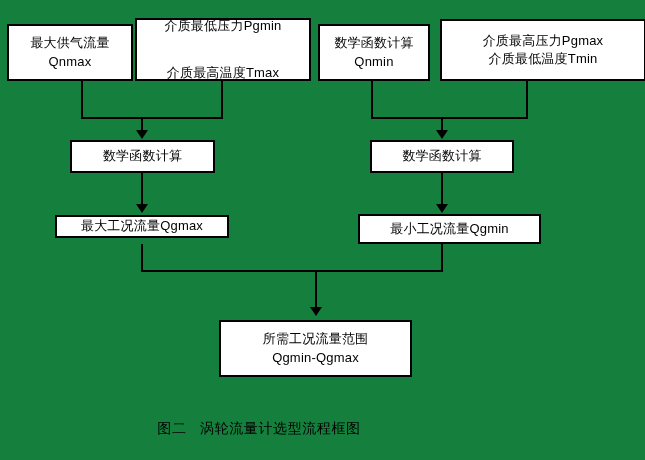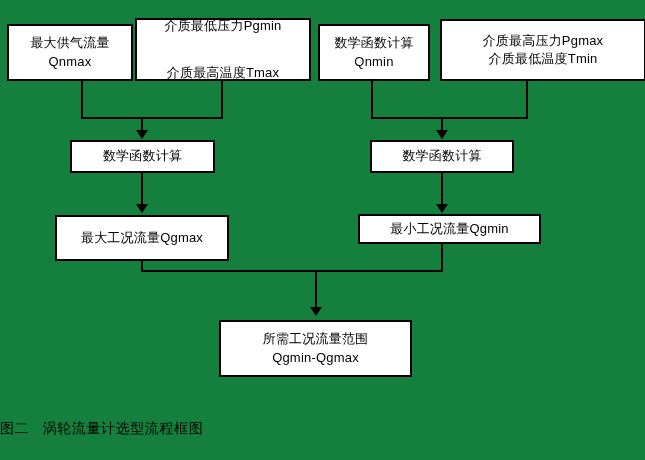--- a/index.html
+++ b/index.html
@@ -43,21 +43,21 @@
   #n-qnmax  { left: 7px;   top: 24px;  width: 126px; height: 57px; }
   #n-pgmin  { left: 135px; top: 18px;  width: 176px; height: 63px; gap: 28px; }
   #n-qnmin  { left: 318px; top: 24px;  width: 112px; height: 57px; }
   #n-pgmax  { left: 440px; top: 19px;  width: 206px; height: 62px; }
 
   
   #n-calc-left  { left: 70px;  top: 140px; width: 145px; height: 33px; }
   #n-calc-right { left: 370px; top: 140px; width: 144px; height: 33px; }
 
   
-  #n-qgmax { left: 55px;  top: 215px; width: 174px; height: 46px; }
+  #n-qgmax { left: 55px;  top: 215px; width: 174px; height: 23px; }
   #n-qgmin { left: 358px; top: 214px; width: 183px; height: 30px; justify-content: center; }
 
   
   #n-range { left: 219px; top: 320px; width: 193px; height: 57px; }
 
   
   .edge {
     position: absolute;
     background: #000000;
     z-index: 1;
@@ -102,20 +102,21 @@
   #e-merge-bus  { left: 141px; top: 270px; width: 302px; }
   #e-final-stem { left: 315px; top: 270px; height: 40px; }
   #a-final      { left: 310px; top: 307px; }
 
   
   #caption {
     position: absolute;
     left: 0;
     top: 420px;
     width: 518px;
+    text-align: center;
     font-size: 14px;
     letter-spacing: 0.6px;
     white-space: pre;
   }
 </style>
 </head>
 <body>
 
 <div id="canvas">
 

